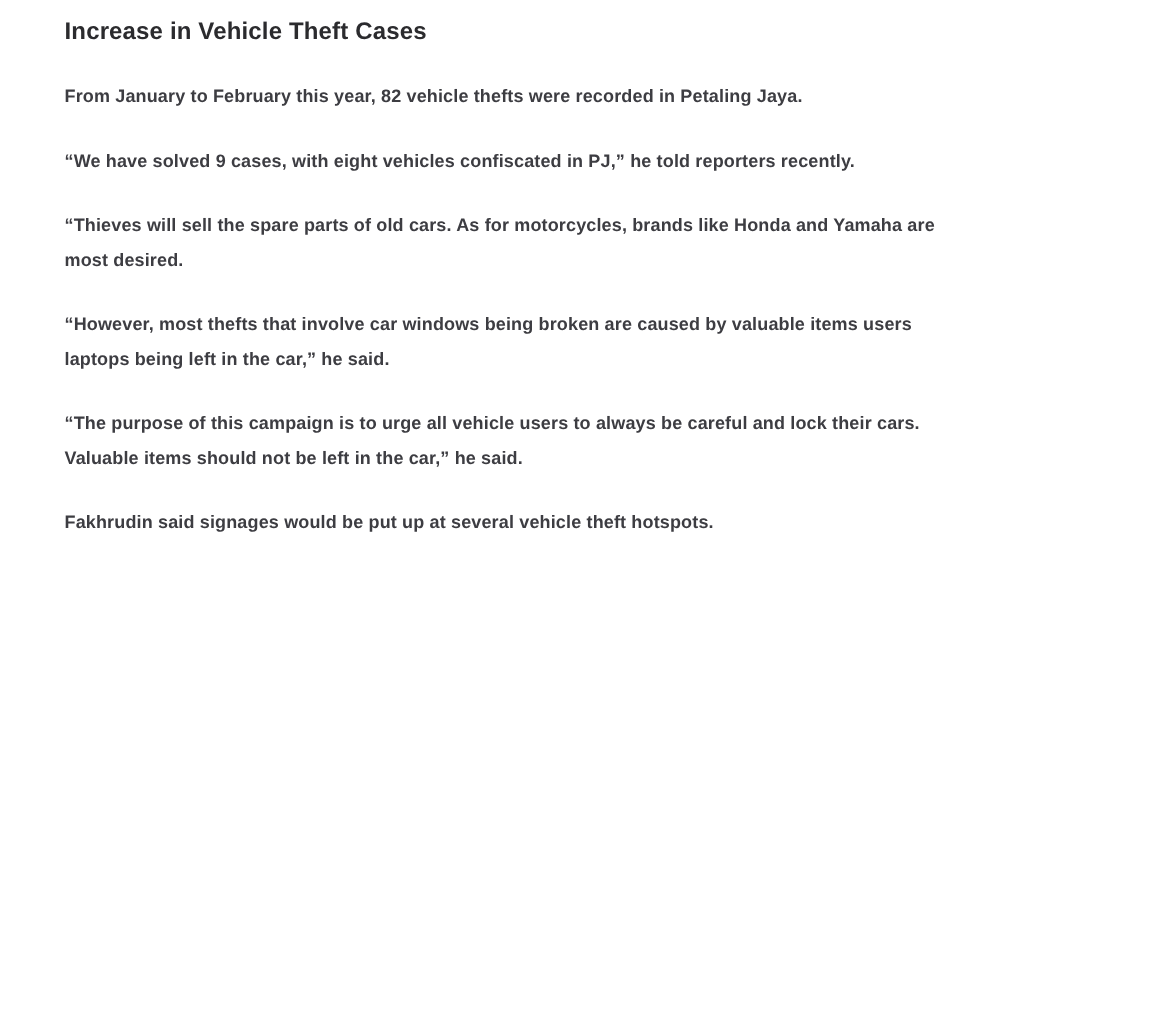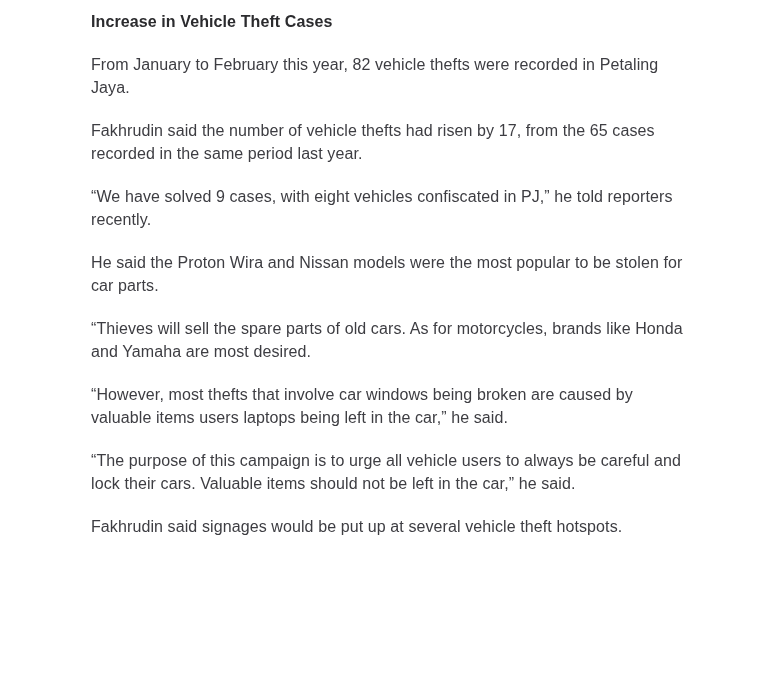--- a/index.html
+++ b/index.html
@@ -8,47 +8,45 @@
     background: #ffffff;
   }
   body {
     width: 783px;
     height: 688px;
     overflow: hidden;
     font-family: "Liberation Sans", sans-serif;
   }
   .article {
     box-sizing: border-box;
-    padding: 10px 0 0 91px;
+    padding: 10px 0 0 43px;
     width: 713px;
   }
   .article h1 {
     font-size: 16px;
     line-height: 24px;
     font-weight: 700;
     color: #2b2b2e;
     margin: 0 0 19px 0;
     letter-spacing: 0.1px;
   }
   .article p {
     max-width: 601px;
-    font-size: 16px;
+    font-size: 12px;
     line-height: 23px;
-    font-weight: 400;
+    font-weight: 700;
     color: #3d3d42;
     margin: 0 0 20px 0;
     letter-spacing: 0.1px;
   }
 </style>
 </head>
 <body>
 
 <div class="article">
   <h1>Increase in Vehicle Theft Cases</h1>
   <p>From January to February this year, 82 vehicle thefts were recorded in Petaling Jaya.</p>
-  <p>Fakhrudin said the number of vehicle thefts had risen by 17, from the 65 cases recorded in the same period last year.</p>
   <p>“We have solved 9 cases, with eight vehicles confiscated in PJ,” he told reporters recently.</p>
-  <p>He said the Proton Wira and Nissan models were the most popular to be stolen for car parts.</p>
   <p>“Thieves will sell the spare parts of old cars. As for motorcycles, brands like Honda and Yamaha are most desired.</p>
   <p>“However, most thefts that involve car windows being broken are caused by valuable items users laptops being left in the car,” he said.</p>
   <p>“The purpose of this campaign is to urge all vehicle users to always be careful and lock their cars. Valuable items should not be left in the car,” he said.</p>
   <p>Fakhrudin said signages would be put up at several vehicle theft hotspots.</p>
 </div>
 
 </body></html>

